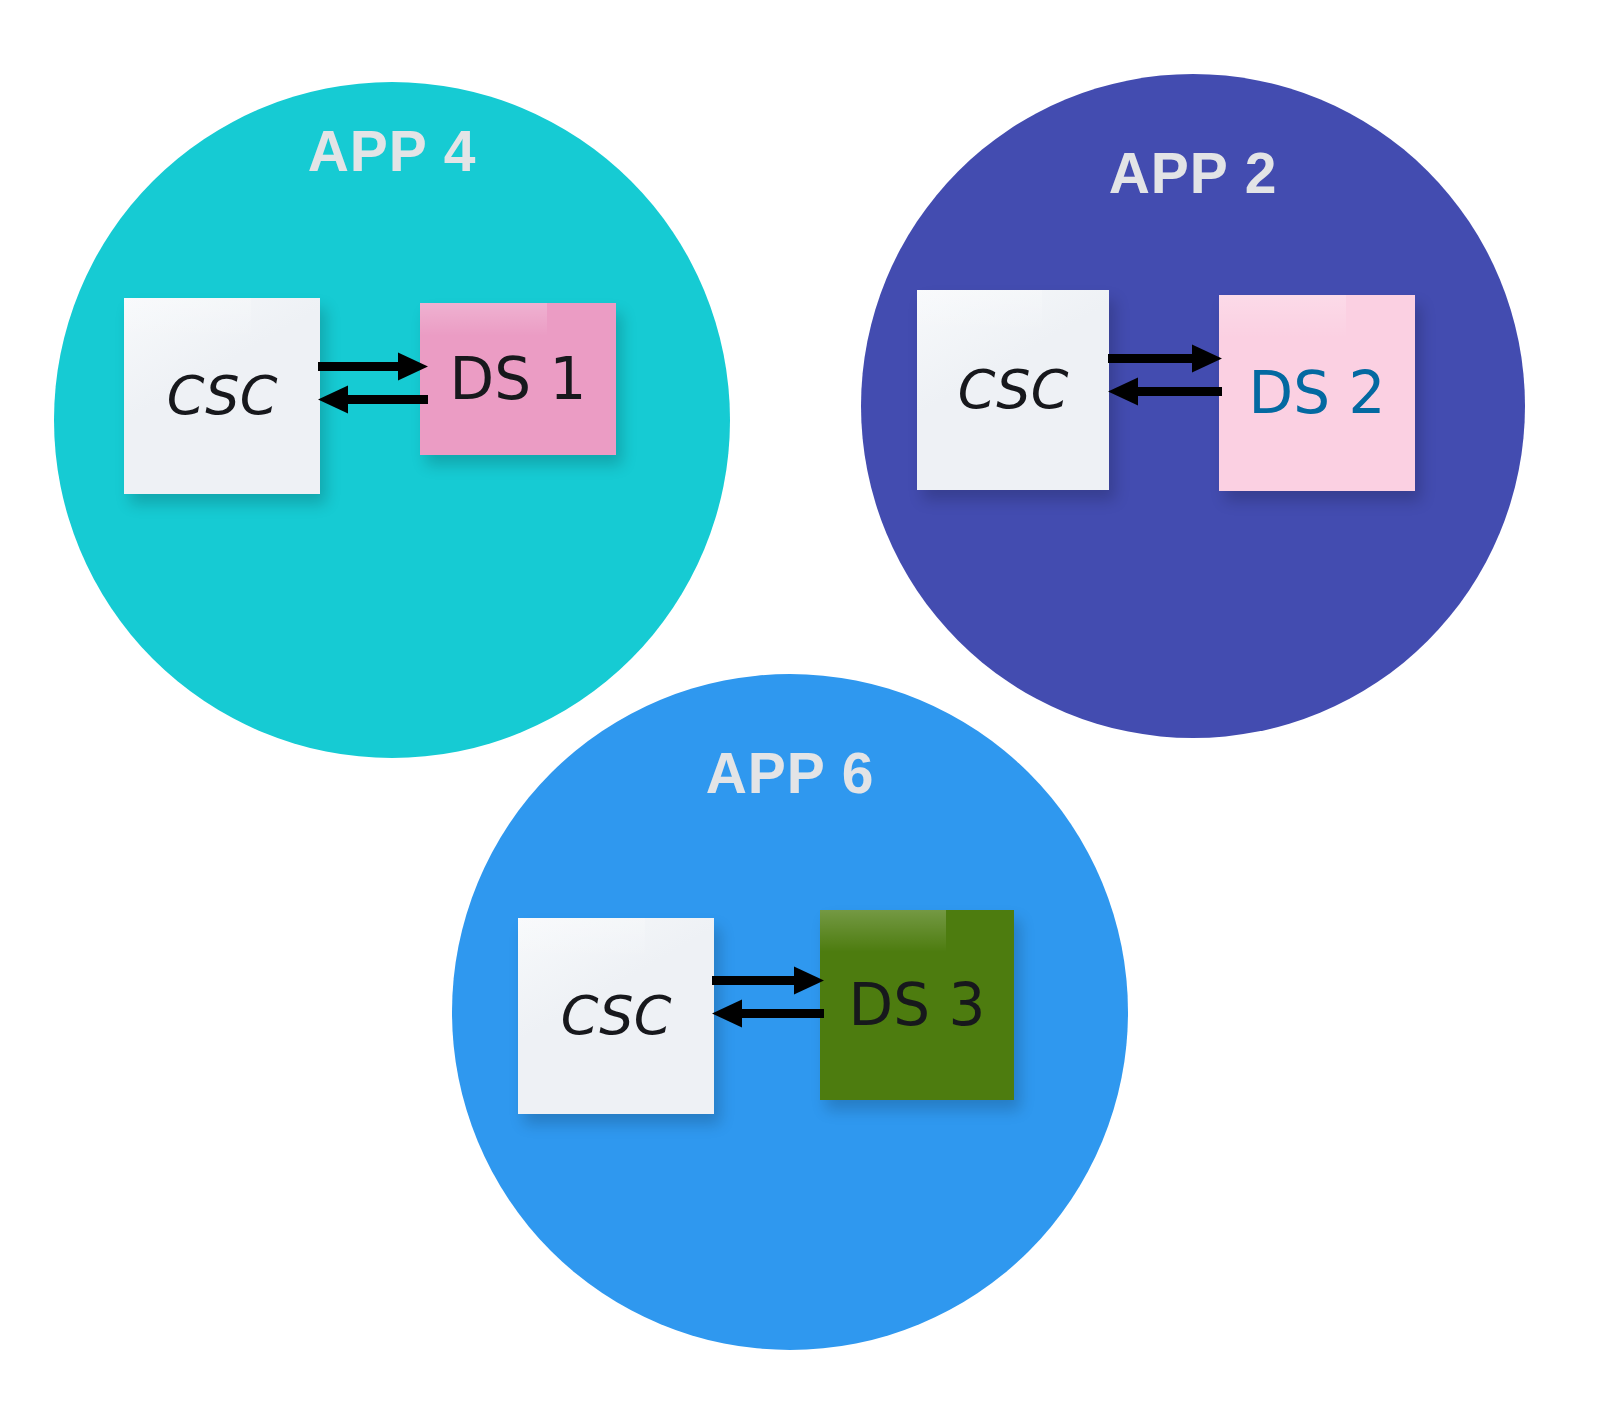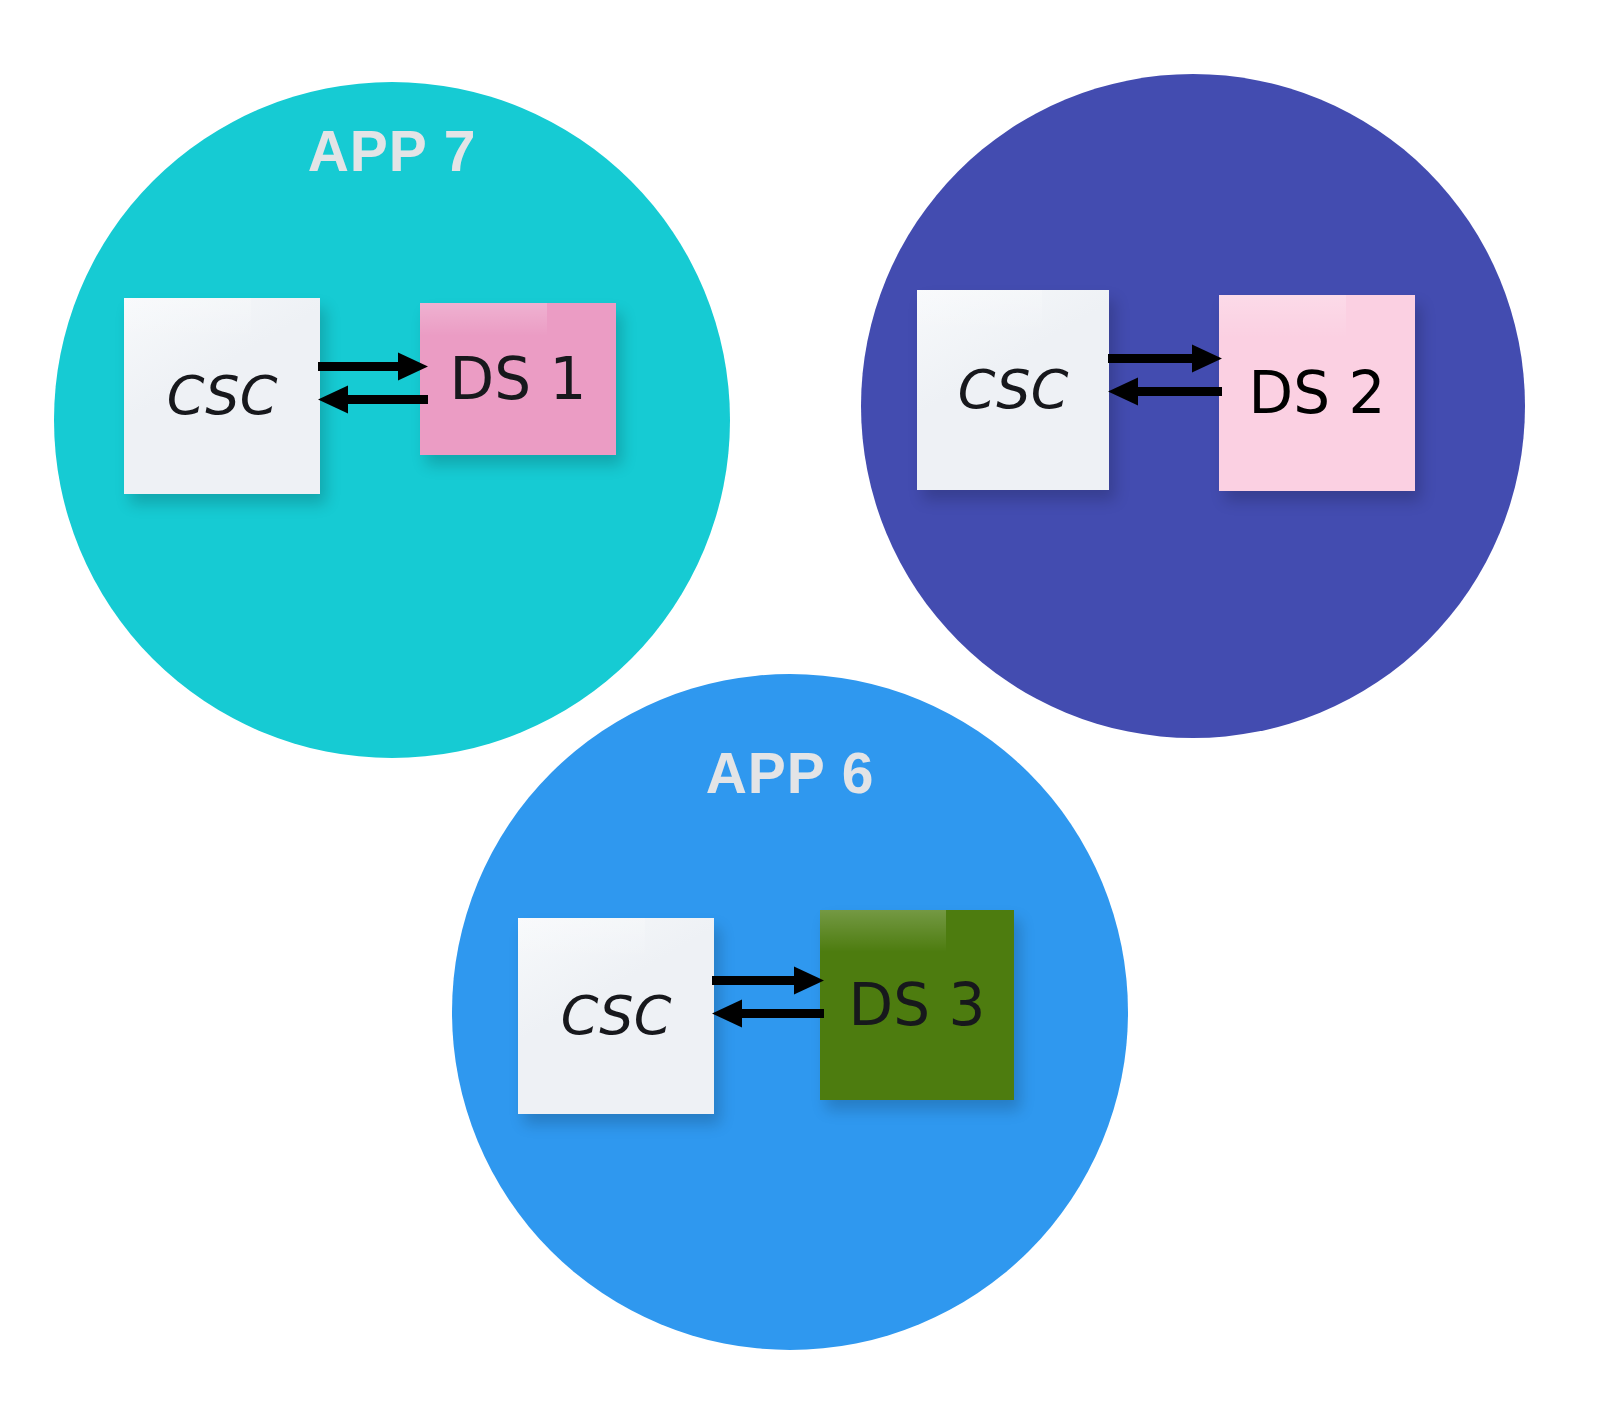--- a/index.html
+++ b/index.html
@@ -77,41 +77,42 @@
     position: absolute;
   }
   .arrows svg { display: block; }
 </style>
 </head>
 <body>
 
 <div id="canvas">
 
 <div class="app-circle" style="left: 54px; top: 82px; width: 676px; height: 676px; background: rgb(22, 203, 211);"></div>
-    <div class="app-title" style="top: 118px; left: 54px; width: 676px; color: rgb(227, 228, 230);">APP 7</div>
+    <div class="app-title" style="top: 118px; left: 54px; width: 676px; color: rgb(227, 228, 230);">APP 4</div>
     <div class="card card-csc" style="left: 124px; top: 298px; width: 196px; height: 196px;">
       <span class="card-label" style="color: rgb(23, 24, 28);">CSC</span>
     </div>
     <div class="card card-ds" style="left: 420px; top: 303px; width: 196px; height: 152px; background: rgb(235, 156, 196);">
       <span class="card-label" style="color: rgb(23, 24, 28);">DS 1</span>
     </div>
     <div class="arrows" style="left: 318px; top: 348px;">
       <svg width="110" height="70" viewBox="0 0 110 70">
         <rect x="0" y="14" width="82" height="9" fill="#000000"></rect>
         <polygon points="80,4.5 110,18.5 80,32.5" fill="#000000"></polygon>
         <rect x="28" y="47" width="82" height="9" fill="#000000"></rect>
         <polygon points="30,37.5 0,51.5 30,65.5" fill="#000000"></polygon>
       </svg>
     </div>
     <div class="app-circle" style="left: 861px; top: 74px; width: 664px; height: 664px; background: rgb(67, 76, 176);"></div>
+    <div class="app-title" style="top: 140px; left: 861px; width: 664px; color: rgb(227, 228, 230);">APP 2</div>
     <div class="card card-csc" style="left: 917px; top: 290px; width: 192px; height: 200px;">
       <span class="card-label" style="color: rgb(23, 24, 28);">CSC</span>
     </div>
     <div class="card card-ds" style="left: 1219px; top: 295px; width: 196px; height: 196px; background: rgb(251, 208, 226);">
-      <span class="card-label" style="color: #000000;">DS 2</span>
+      <span class="card-label" style="color: #0369a1;">DS 2</span>
     </div>
     <div class="arrows" style="left: 1108px; top: 340px;">
       <svg width="114" height="70" viewBox="0 0 114 70">
         <rect x="0" y="14" width="86" height="9" fill="#000000"></rect>
         <polygon points="84,4.5 114,18.5 84,32.5" fill="#000000"></polygon>
         <rect x="28" y="47" width="86" height="9" fill="#000000"></rect>
         <polygon points="30,37.5 0,51.5 30,65.5" fill="#000000"></polygon>
       </svg>
     </div>
     <div class="app-circle" style="left: 452px; top: 674px; width: 676px; height: 676px; background: rgb(47, 152, 239);"></div>

